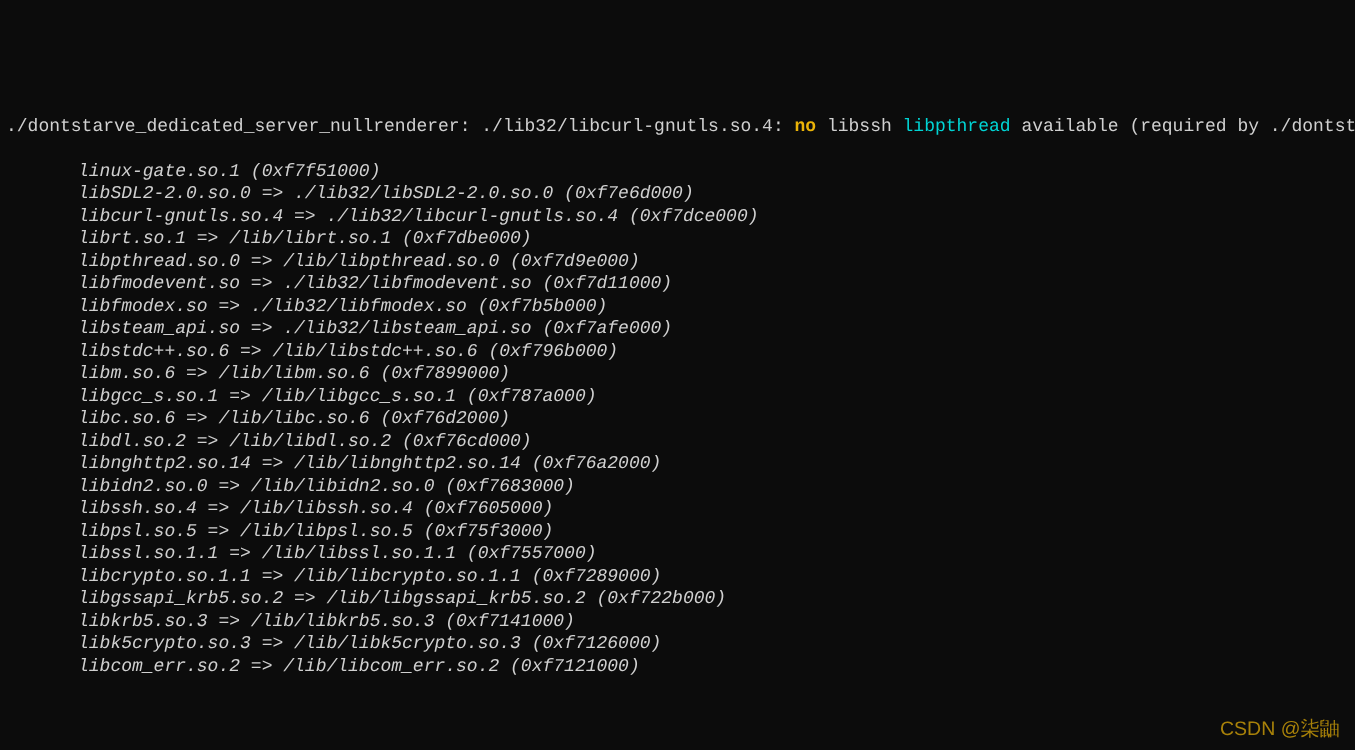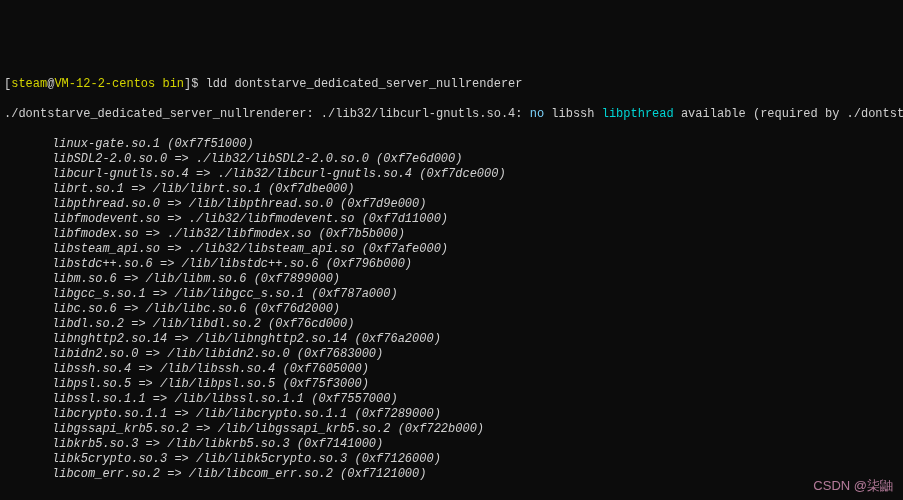--- a/index.html
+++ b/index.html
@@ -11,41 +11,40 @@
       line-height: 1.25;
       padding: 2px 4px;
       width: 903px;
       height: 500px;
       overflow: hidden;
       white-space: pre;
     }
     .terminal { white-space: pre; }
     .yellow { color: #d4d400; }
     .cyan { color: #00d4d4; }
-    .red { color: #7dd3fc; }
+    .red { color: #eab308; font-weight: bold; }
     .white { color: #d0d0d0; }
     .prompt-line { white-space: pre; }
     .lib-line { padding-left: 48px; font-style: italic; }
     .watermark {
       position: absolute;
       bottom: 6px;
       right: 10px;
-      color: #f9a8d4;
+      color: #eab308;
       font-size: 13px;
       font-family: sans-serif;
       opacity: 0.7;
     }
   </style>
 </head>
 <body>
 
 
 
 <div class="terminal">
-<div class="prompt-line"><span class="white">[</span><span class="yellow">steam</span><span class="white">@</span><span class="yellow">VM-12-2-centos</span><span class="white"> </span><span class="yellow">bin</span><span class="white">]$ </span><span class="white">ldd dontstarve_dedicated_server_nullrenderer</span></div>
 <div class="prompt-line"><span class="white">./dontstarve_dedicated_server_nullrenderer: ./lib32/libcurl-gnutls.so.4: </span><span class="red">no</span><span class="white"> libssh </span><span class="cyan">libpthread</span><span class="white"> available (required by ./dontstarve_dedicated_se</span></div>
 <div id="libs-container"><div class="lib-line">linux-gate.so.1 (0xf7f51000)</div><div class="lib-line">libSDL2-2.0.so.0 =&gt; ./lib32/libSDL2-2.0.so.0 (0xf7e6d000)</div><div class="lib-line">libcurl-gnutls.so.4 =&gt; ./lib32/libcurl-gnutls.so.4 (0xf7dce000)</div><div class="lib-line">librt.so.1 =&gt; /lib/librt.so.1 (0xf7dbe000)</div><div class="lib-line">libpthread.so.0 =&gt; /lib/libpthread.so.0 (0xf7d9e000)</div><div class="lib-line">libfmodevent.so =&gt; ./lib32/libfmodevent.so (0xf7d11000)</div><div class="lib-line">libfmodex.so =&gt; ./lib32/libfmodex.so (0xf7b5b000)</div><div class="lib-line">libsteam_api.so =&gt; ./lib32/libsteam_api.so (0xf7afe000)</div><div class="lib-line">libstdc++.so.6 =&gt; /lib/libstdc++.so.6 (0xf796b000)</div><div class="lib-line">libm.so.6 =&gt; /lib/libm.so.6 (0xf7899000)</div><div class="lib-line">libgcc_s.so.1 =&gt; /lib/libgcc_s.so.1 (0xf787a000)</div><div class="lib-line">libc.so.6 =&gt; /lib/libc.so.6 (0xf76d2000)</div><div class="lib-line">libdl.so.2 =&gt; /lib/libdl.so.2 (0xf76cd000)</div><div class="lib-line">libnghttp2.so.14 =&gt; /lib/libnghttp2.so.14 (0xf76a2000)</div><div class="lib-line">libidn2.so.0 =&gt; /lib/libidn2.so.0 (0xf7683000)</div><div class="lib-line">libssh.so.4 =&gt; /lib/libssh.so.4 (0xf7605000)</div><div class="lib-line">libpsl.so.5 =&gt; /lib/libpsl.so.5 (0xf75f3000)</div><div class="lib-line">libssl.so.1.1 =&gt; /lib/libssl.so.1.1 (0xf7557000)</div><div class="lib-line">libcrypto.so.1.1 =&gt; /lib/libcrypto.so.1.1 (0xf7289000)</div><div class="lib-line">libgssapi_krb5.so.2 =&gt; /lib/libgssapi_krb5.so.2 (0xf722b000)</div><div class="lib-line">libkrb5.so.3 =&gt; /lib/libkrb5.so.3 (0xf7141000)</div><div class="lib-line">libk5crypto.so.3 =&gt; /lib/libk5crypto.so.3 (0xf7126000)</div><div class="lib-line">libcom_err.so.2 =&gt; /lib/libcom_err.so.2 (0xf7121000)</div></div>
 
 </div>
 
 <div class="watermark">CSDN @柒鼬</div>
 
 
 
 

